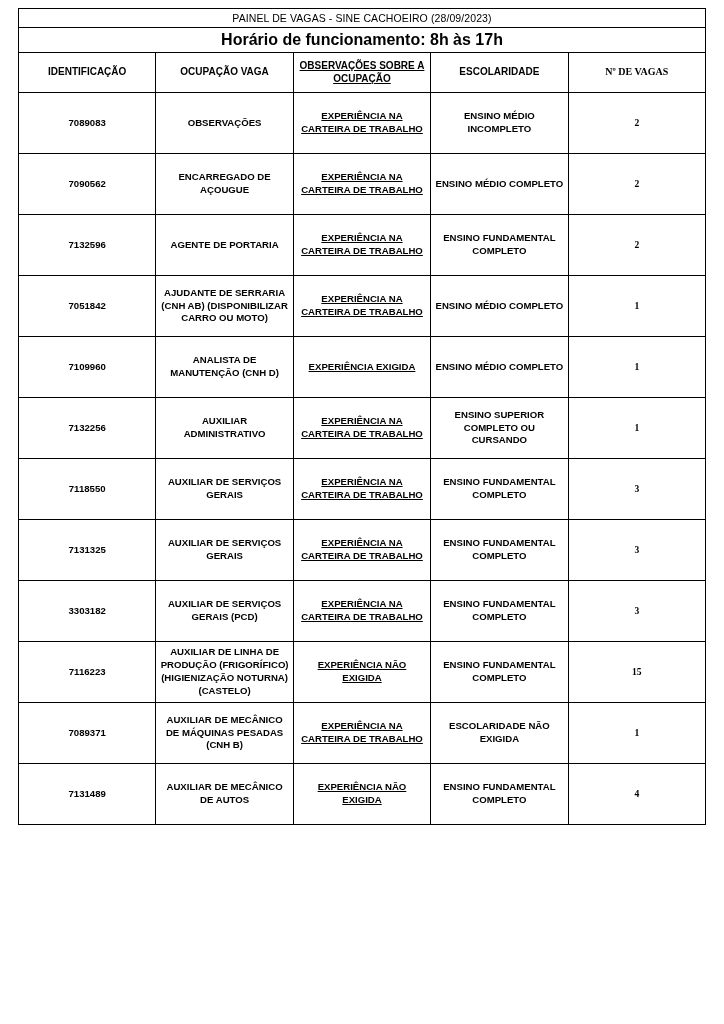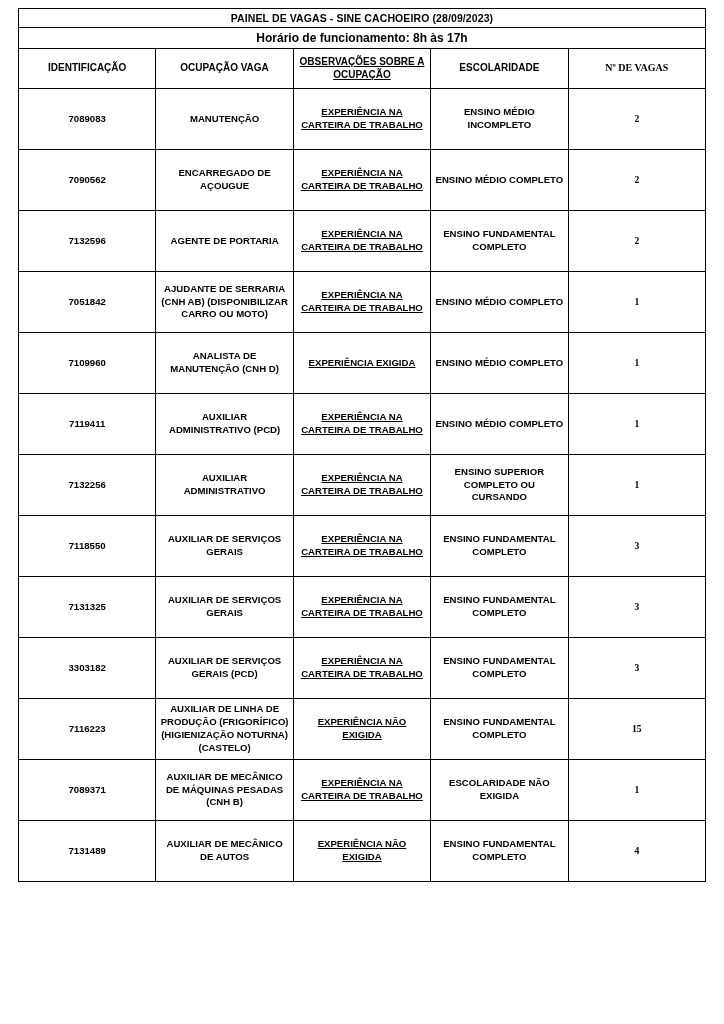--- a/index.html
+++ b/index.html
@@ -24,26 +24,26 @@
     table-layout: fixed;
   }
   table.vagas td, table.vagas th {
     border: 1px solid #000000;
     text-align: center;
     vertical-align: middle;
     padding: 3px 4px;
   }
   .title-row td {
     font-size: 10.5px;
-    font-weight: bold;
+    font-weight: normal;
     letter-spacing: 0.1px;
     padding: 4px 4px;
   }
   .subtitle-row td {
-    font-size: 12px;
+    font-size: 16px;
     font-weight: bold;
     padding: 3px 4px;
   }
   thead.head-row th {
     font-size: 10px;
     font-weight: bold;
     line-height: 1.25;
     padding: 7px 3px;
   }
   tbody td {
@@ -76,21 +76,21 @@
         <th class="col-id">IDENTIFICAÇÃO</th>
         <th class="col-occ">OCUPAÇÃO VAGA</th>
         <th class="col-obs">OBSERVAÇÕES SOBRE A OCUPAÇÃO</th>
         <th class="col-esc">ESCOLARIDADE</th>
         <th class="col-num">Nº DE VAGAS</th>
       </tr>
     </thead>
     <tbody>
       <tr>
         <td class="col-id">7089083</td>
-        <td class="col-occ">MANUTENÇÃO</td>
+        <td class="col-occ">OBSERVAÇÕES</td>
         <td class="col-obs">EXPERIÊNCIA NA CARTEIRA DE TRABALHO</td>
         <td class="col-esc">ENSINO MÉDIO INCOMPLETO</td>
         <td class="col-num">2</td>
       </tr>
       <tr>
         <td class="col-id">7090562</td>
         <td class="col-occ">ENCARREGADO DE AÇOUGUE</td>
         <td class="col-obs">EXPERIÊNCIA NA CARTEIRA DE TRABALHO</td>
         <td class="col-esc">ENSINO MÉDIO COMPLETO</td>
         <td class="col-num">2</td>
@@ -106,27 +106,20 @@
         <td class="col-id">7051842</td>
         <td class="col-occ">AJUDANTE DE SERRARIA (CNH AB) (DISPONIBILIZAR CARRO OU MOTO)</td>
         <td class="col-obs">EXPERIÊNCIA NA CARTEIRA DE TRABALHO</td>
         <td class="col-esc">ENSINO MÉDIO COMPLETO</td>
         <td class="col-num">1</td>
       </tr>
       <tr>
         <td class="col-id">7109960</td>
         <td class="col-occ">ANALISTA DE MANUTENÇÃO (CNH D)</td>
         <td class="col-obs">EXPERIÊNCIA EXIGIDA</td>
-        <td class="col-esc">ENSINO MÉDIO COMPLETO</td>
-        <td class="col-num">1</td>
-      </tr>
-      <tr>
-        <td class="col-id">7119411</td>
-        <td class="col-occ">AUXILIAR ADMINISTRATIVO (PCD)</td>
-        <td class="col-obs">EXPERIÊNCIA NA CARTEIRA DE TRABALHO</td>
         <td class="col-esc">ENSINO MÉDIO COMPLETO</td>
         <td class="col-num">1</td>
       </tr>
       <tr>
         <td class="col-id">7132256</td>
         <td class="col-occ">AUXILIAR ADMINISTRATIVO</td>
         <td class="col-obs">EXPERIÊNCIA NA CARTEIRA DE TRABALHO</td>
         <td class="col-esc">ENSINO SUPERIOR COMPLETO OU CURSANDO</td>
         <td class="col-num">1</td>
       </tr>

